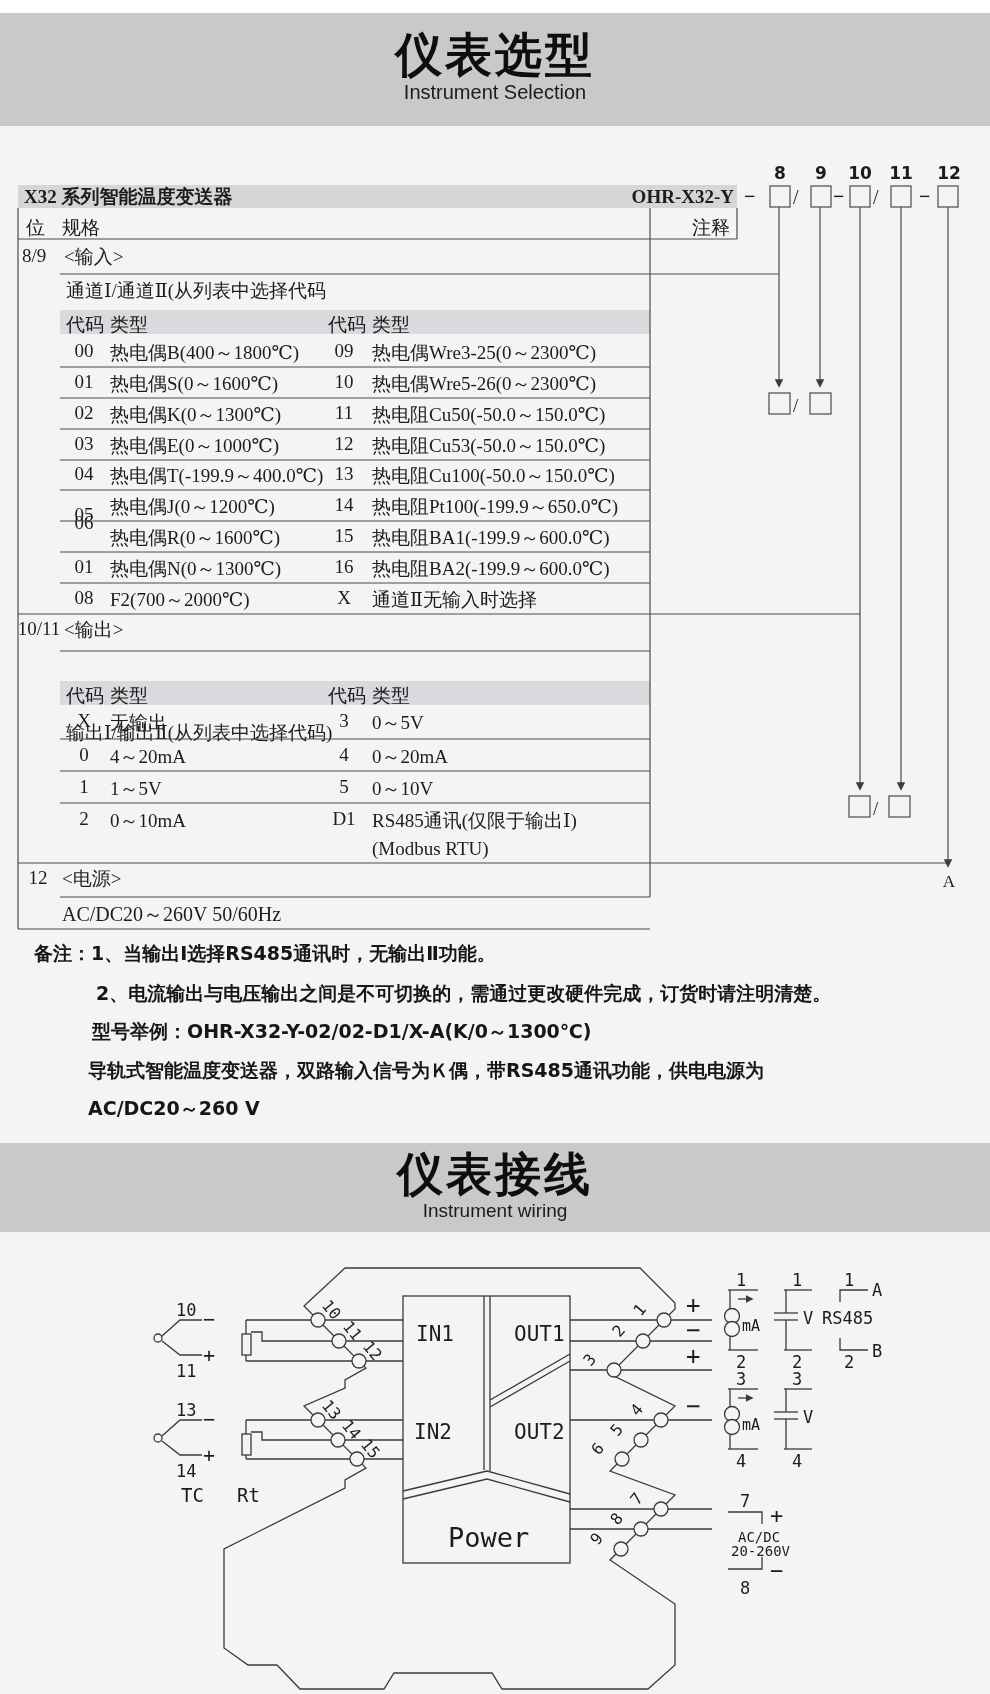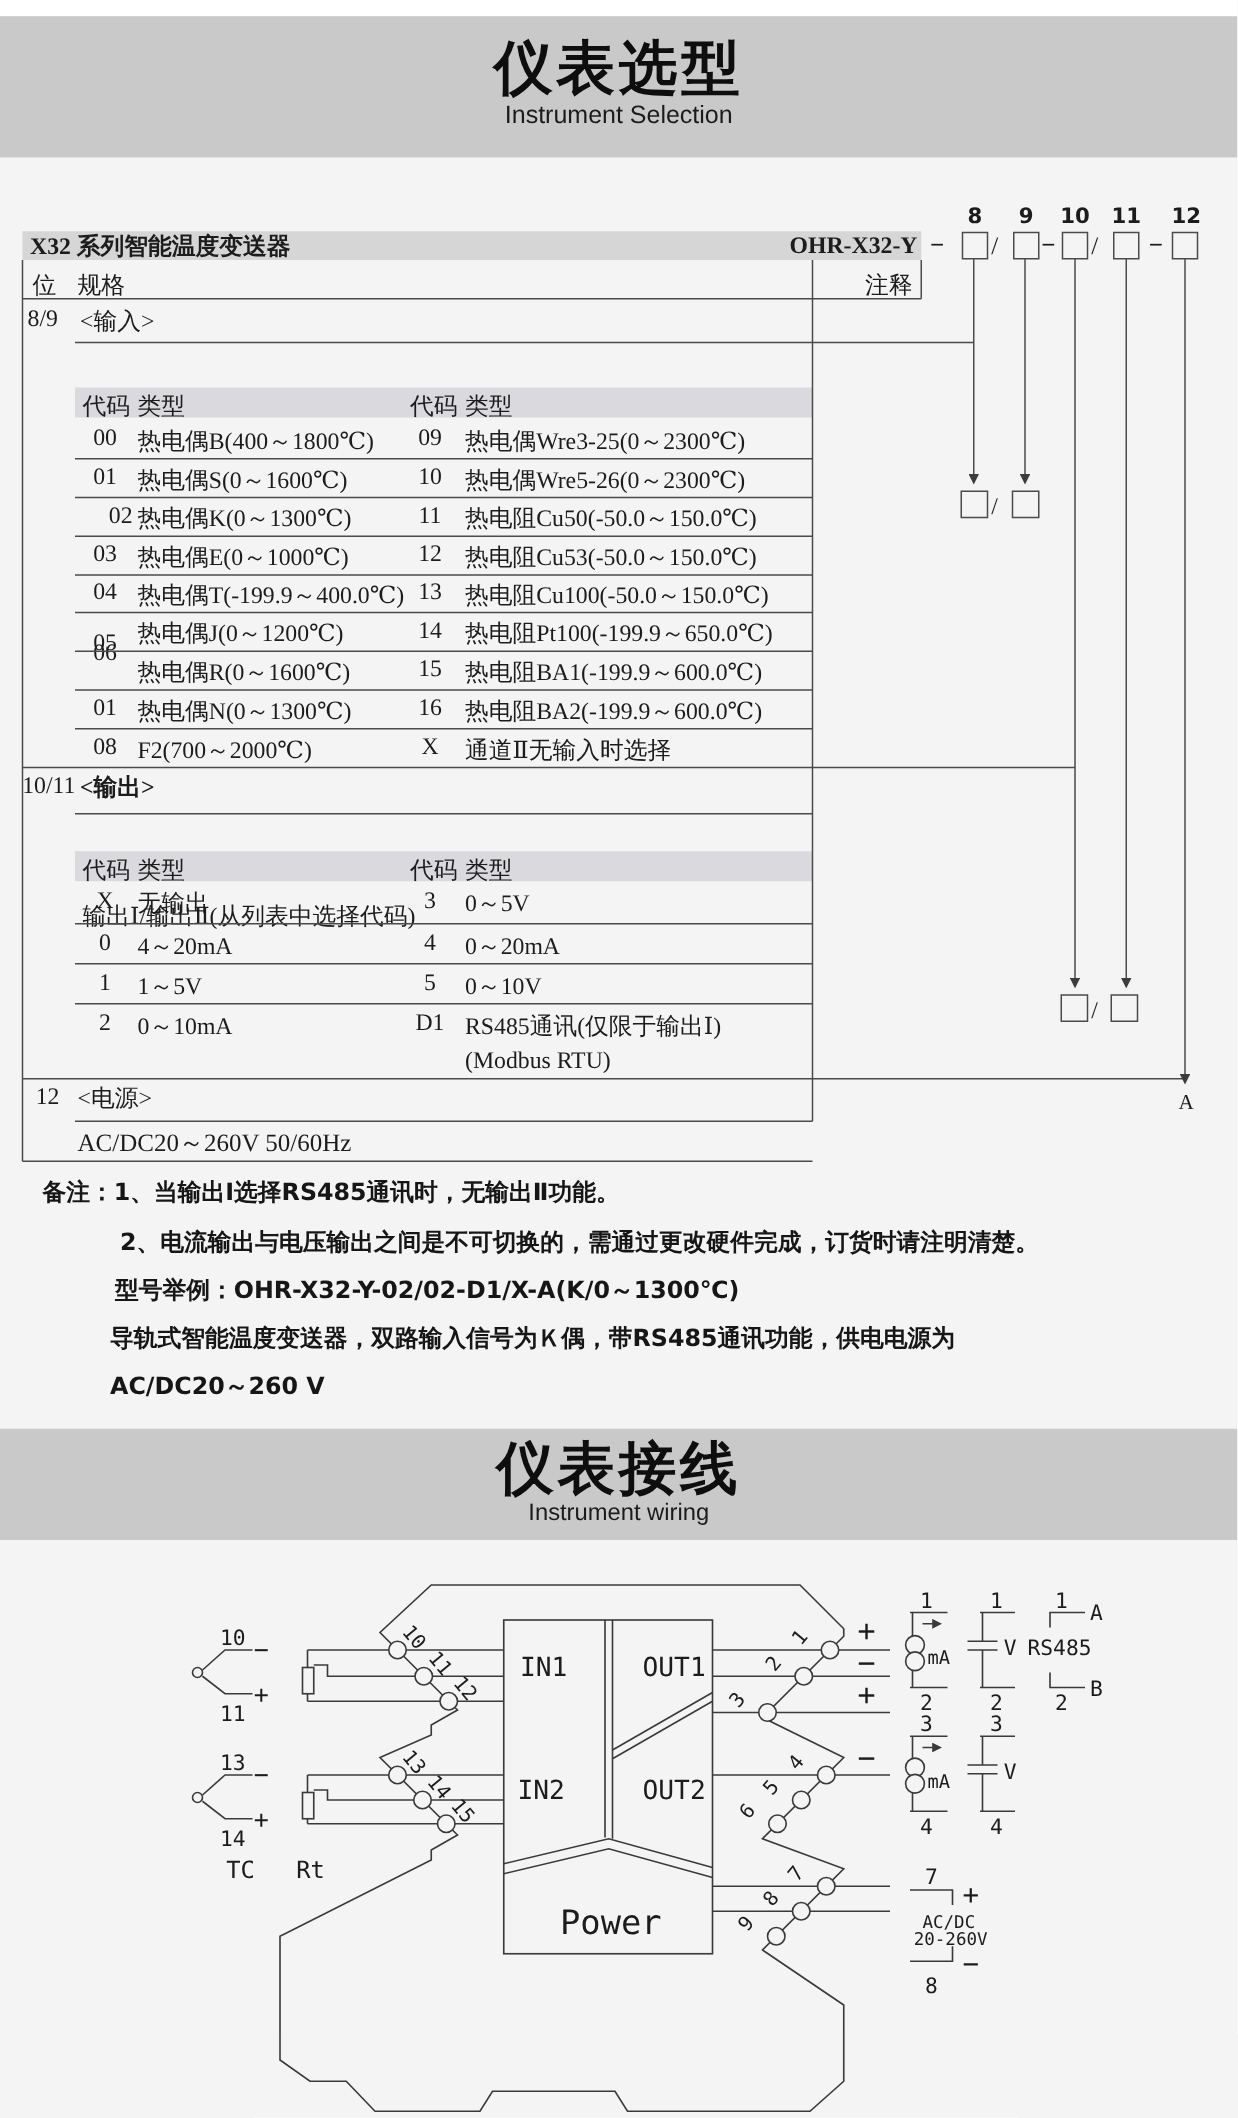--- a/index.html
+++ b/index.html
@@ -52,38 +52,39 @@
 
   <div class="abs txt cell" style="left:793px;top:395px;">/</div>
   <div class="abs txt cell" style="left:873px;top:798px;">/</div>
 
   <div class="abs txt cell" style="left:26px;top:215px;">位</div>
   <div class="abs txt cell" style="left:62px;top:215px;">规格</div>
   <div class="abs txt cell" style="left:692px;top:215px;">注释</div>
 
   <div class="abs txt cell" style="left:22px;top:245px;">8/9</div>
   <div class="abs txt cell" style="left:64px;top:244px;">&lt;输入&gt;</div>
+  <div class="abs txt cell" style="left:66px;top:278px;">通道Ⅰ/通道Ⅱ(从列表中选择代码</div>
 
   <div class="abs stripe" style="left:60px;top:310px;width:590px;height:24px;"></div>
   <div class="abs txt cell" style="left:66px;top:312px;">代码</div>
   <div class="abs txt cell" style="left:110px;top:312px;">类型</div>
   <div class="abs txt cell" style="left:328px;top:312px;">代码</div>
   <div class="abs txt cell" style="left:372px;top:312px;">类型</div>
 
   <div class="abs txt cell ctr" style="left:62px;top:340px;width:44px;">00</div>
   <div class="abs txt cell" style="left:110px;top:340px;">热电偶B(400～1800℃)</div>
   <div class="abs txt cell ctr" style="left:320px;top:340px;width:48px;">09</div>
   <div class="abs txt cell" style="left:372px;top:340px;">热电偶Wre3-25(0～2300℃)</div>
 
   <div class="abs txt cell ctr" style="left:62px;top:371px;width:44px;">01</div>
   <div class="abs txt cell" style="left:110px;top:371px;">热电偶S(0～1600℃)</div>
   <div class="abs txt cell ctr" style="left:320px;top:371px;width:48px;">10</div>
   <div class="abs txt cell" style="left:372px;top:371px;">热电偶Wre5-26(0～2300℃)</div>
 
-  <div class="abs txt cell ctr" style="left:62px;top:402px;width:44px;text-align:right;">02</div>
+  <div class="abs txt cell ctr" style="left:62px;top:402px;width:44px;">02</div>
   <div class="abs txt cell" style="left:110px;top:402px;">热电偶K(0～1300℃)</div>
   <div class="abs txt cell ctr" style="left:320px;top:402px;width:48px;">11</div>
   <div class="abs txt cell" style="left:372px;top:402px;">热电阻Cu50(-50.0～150.0℃)</div>
 
   <div class="abs txt cell ctr" style="left:62px;top:433px;width:44px;">03</div>
   <div class="abs txt cell" style="left:110px;top:433px;">热电偶E(0～1000℃)</div>
   <div class="abs txt cell ctr" style="left:320px;top:433px;width:48px;">12</div>
   <div class="abs txt cell" style="left:372px;top:433px;">热电阻Cu53(-50.0～150.0℃)</div>
 
   <div class="abs txt cell ctr" style="left:62px;top:463px;width:44px;">04</div>
@@ -105,21 +106,21 @@
   <div class="abs txt cell" style="left:110px;top:556px;">热电偶N(0～1300℃)</div>
   <div class="abs txt cell ctr" style="left:320px;top:556px;width:48px;">16</div>
   <div class="abs txt cell" style="left:372px;top:556px;">热电阻BA2(-199.9～600.0℃)</div>
 
   <div class="abs txt cell ctr" style="left:62px;top:587px;width:44px;">08</div>
   <div class="abs txt cell" style="left:110px;top:587px;">F2(700～2000℃)</div>
   <div class="abs txt cell ctr" style="left:320px;top:587px;width:48px;">X</div>
   <div class="abs txt cell" style="left:372px;top:587px;">通道Ⅱ无输入时选择</div>
 
   <div class="abs txt cell ctr" style="left:16px;top:618px;width:46px;">10/11</div>
-  <div class="abs txt cell" style="left:64px;top:617px;font-weight:bold;">&lt;输出&gt;</div>
+  <div class="abs txt cell" style="left:64px;top:617px;">&lt;输出&gt;</div>
   <div class="abs txt cell" style="left:66px;top:673px;margin-top:47px;">输出Ⅰ/输出Ⅱ(从列表中选择代码)</div>
 
   <div class="abs stripe" style="left:60px;top:681px;width:590px;height:24px;"></div>
   <div class="abs txt cell" style="left:66px;top:683px;">代码</div>
   <div class="abs txt cell" style="left:110px;top:683px;">类型</div>
   <div class="abs txt cell" style="left:328px;top:683px;">代码</div>
   <div class="abs txt cell" style="left:372px;top:683px;">类型</div>
 
   <div class="abs txt cell ctr" style="left:62px;top:710px;width:44px;">X</div>
   <div class="abs txt cell" style="left:110px;top:710px;">无输出</div>

